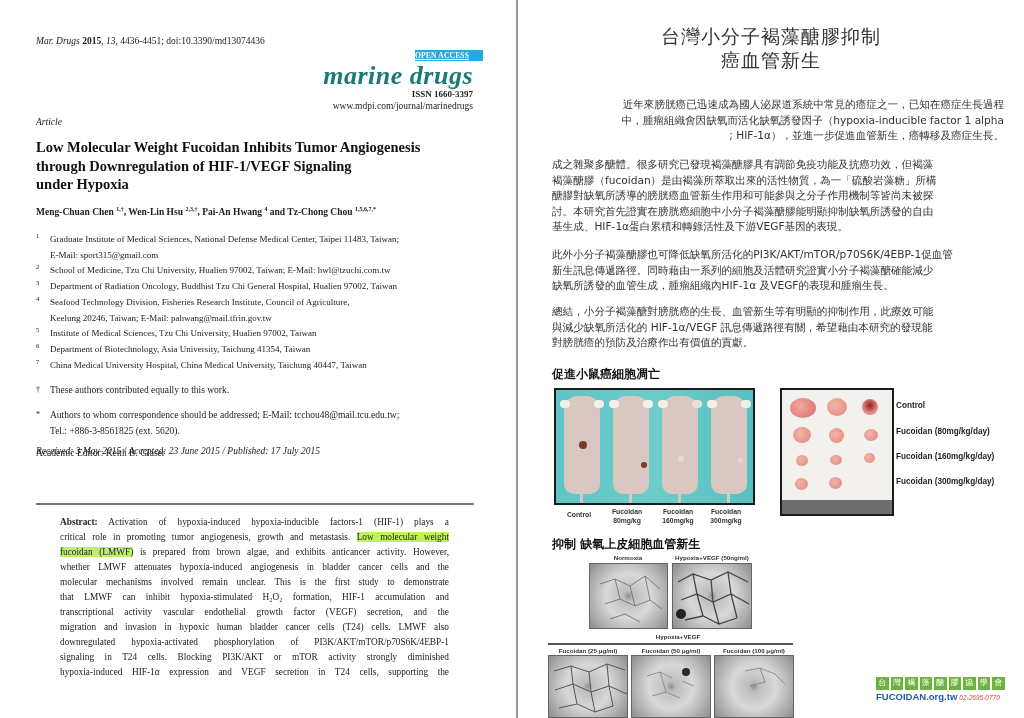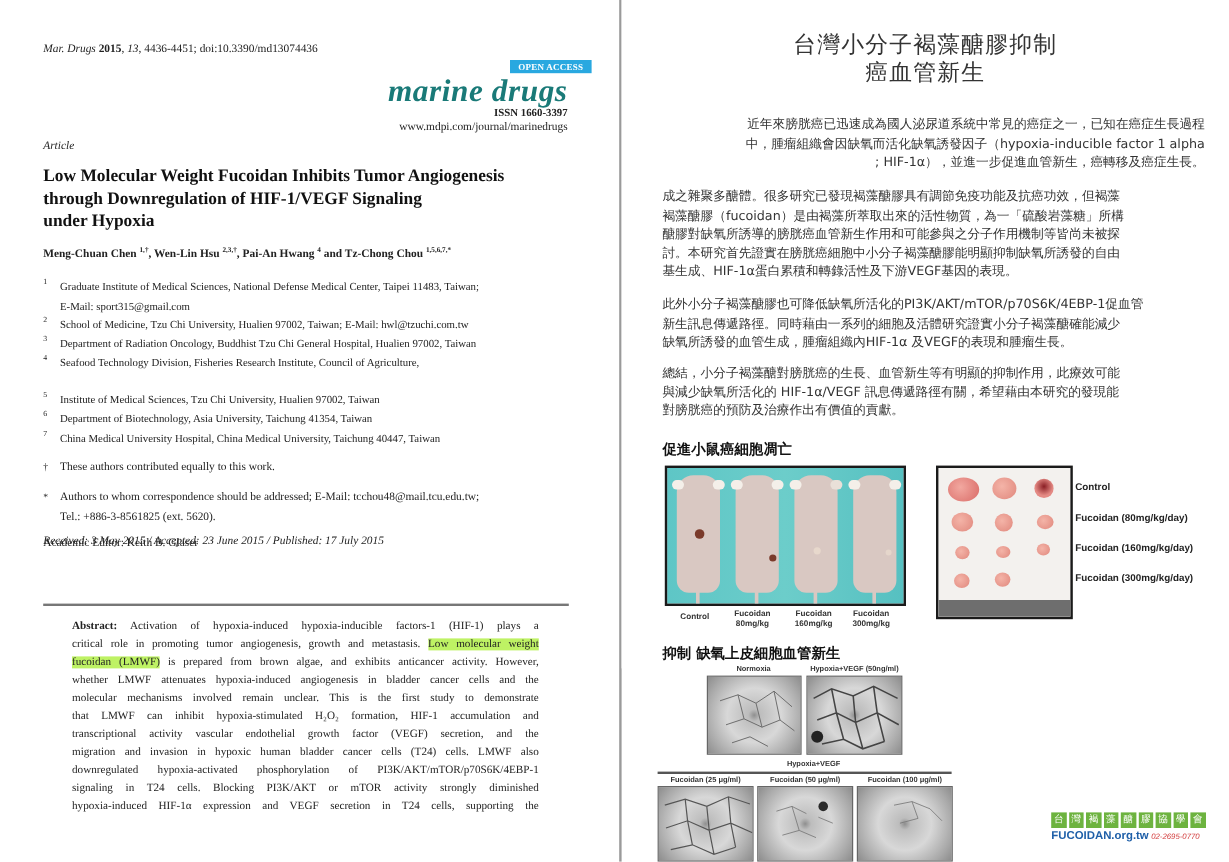--- a/index.html
+++ b/index.html
@@ -5,21 +5,21 @@
   html, body { margin:0; padding:0; }
   body { width:1024px; height:718px; overflow:hidden; background:#ffffff; position:relative; font-family:"Liberation Serif", serif; color:#222; }
   .abs { position:absolute; }
   
   #left-page { position:absolute; left:0; top:0; width:516px; height:718px; background:#fff; }
   #divider { position:absolute; left:516px; top:0; width:2px; height:718px; background:#9a9a9a; }
   #right-page { position:absolute; left:518px; top:0; width:506px; height:557px; background:#fff; }
 
   .citation { left:36px; top:36px; font-size:9.5px; white-space:nowrap; }
   .citation i { font-style:italic; }
-  .oa-badge { left:425px; top:50px; width:68px; height:11px; background:#29a8e0; color:#fff; font-size:7.5px; font-weight:bold; text-align:center; line-height:11px; letter-spacing:0.2px; }
+  .oa-badge { left:415px; top:50px; width:68px; height:11px; background:#29a8e0; color:#fff; font-size:7.5px; font-weight:bold; line-height:11px; letter-spacing:0.2px;text-decoration:underline; }
   .journal-name { right:43px; top:61px; font-size:26px; font-style:italic; font-weight:bold; color:#1a7a78; white-space:nowrap; letter-spacing:0.5px; }
   .issn { right:43px; top:89px; font-size:9px; font-weight:bold; white-space:nowrap; }
   .journal-url { right:43px; top:101px; font-size:9.5px; white-space:nowrap; }
   .article-type { left:36px; top:117px; font-size:9.5px; font-style:italic; }
 
   .paper-title { left:36px; top:138px; width:440px; font-size:14.5px; font-weight:bold; line-height:18.5px; color:#111; }
   .authors { left:36px; top:206px; font-size:9.5px; font-weight:bold; white-space:nowrap; }
   .authors sup { font-size:6px; font-weight:bold; }
 
   .affil { left:36px; font-size:9px; width:440px; line-height:16px; }
@@ -100,20 +100,21 @@
     <span class="num">2</span>
     <span class="txt">School of Medicine, Tzu Chi University, Hualien 97002, Taiwan; E-Mail: hwl@tzuchi.com.tw</span>
   </div>
   <div class="abs affil" style="top:278px;">
     <span class="num">3</span>
     <span class="txt">Department of Radiation Oncology, Buddhist Tzu Chi General Hospital, Hualien 97002, Taiwan</span>
   </div>
   <div class="abs affil" style="top:294px;height:32px;">
     <span class="num">4</span>
     <span class="txt">Seafood Technology Division, Fisheries Research Institute, Council of Agriculture,</span>
+    <span class="txt" style="top:16px">Keelung 20246, Taiwan; E-Mail: pahwang@mail.tfrin.gov.tw</span>
   </div>
   <div class="abs affil" style="top:325px;">
     <span class="num">5</span>
     <span class="txt">Institute of Medical Sciences, Tzu Chi University, Hualien 97002, Taiwan</span>
   </div>
   <div class="abs affil" style="top:341px;">
     <span class="num">6</span>
     <span class="txt">Department of Biotechnology, Asia University, Taichung 41354, Taiwan</span>
   </div>
   <div class="abs affil" style="top:357px;">

